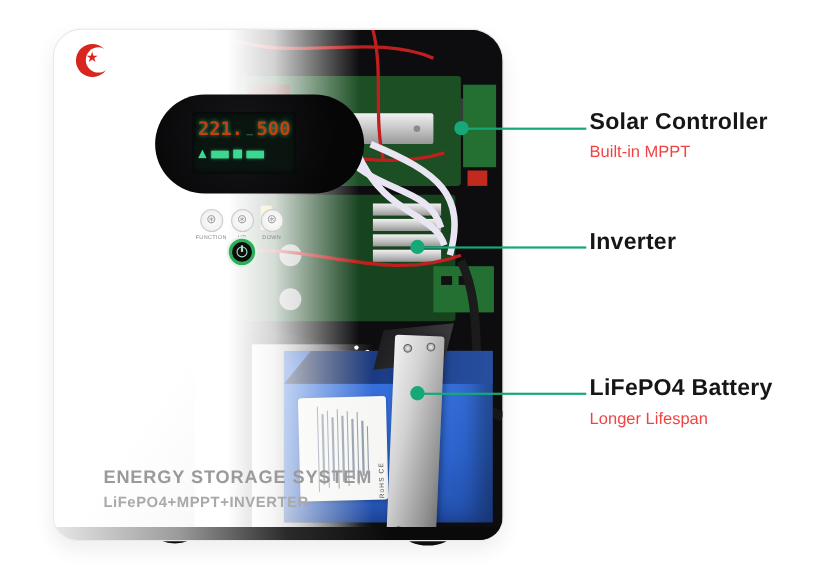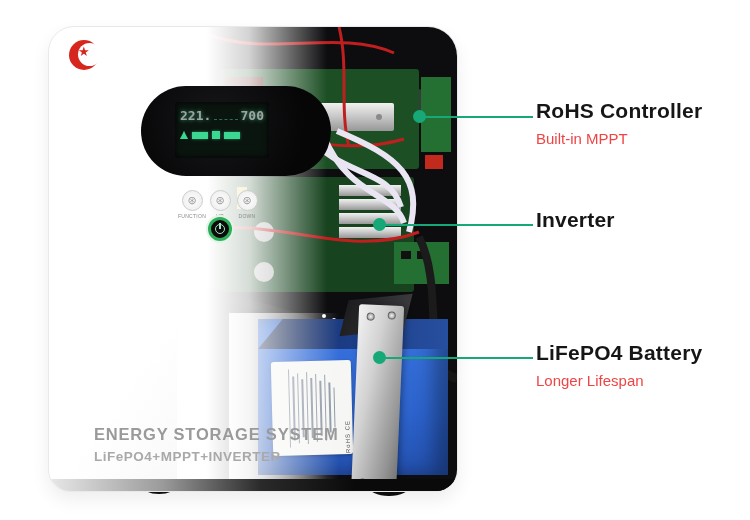--- a/index.html
+++ b/index.html
@@ -34,21 +34,21 @@
   .logo-name .accent{color:#d7261d;}
   .logo-name sup{font-size:8px;}
   .logo-tagline{font-size:6.5px;font-weight:700;letter-spacing:2.6px;color:#1f9d3a;margin-top:2px;padding-left:2px;}
 
   
   .display{position:absolute;left:92px;top:59px;width:190px;height:90px;z-index:4;
            background:radial-gradient(circle at 40% 40%,#17171a,#060607 70%);border-radius:46px;}
   .lcd{position:absolute;left:34px;top:16px;width:94px;height:56px;background:#0b1510;
        border-radius:3px;box-shadow:inset 0 0 6px #000;padding:6px 5px 0 5px;box-sizing:border-box;}
   .lcd-row{display:flex;justify-content:space-between;align-items:baseline;}
-  .lcd-val{font-family:"DejaVu Sans Mono",monospace;font-size:13px;font-weight:700;color:#a3a3a3;
+  .lcd-val{font-family:"DejaVu Sans Mono",monospace;font-size:17px;font-weight:700;color:#c2410c;
            text-shadow:0 0 4px rgba(90,255,175,0.55);}
   .lcd-sep{flex:1;height:1px;margin:0 3px;border-bottom:1px dashed #2d6e50;}
   .lcd-icons{display:flex;gap:4px;margin-top:8px;align-items:flex-end;}
   .lcd-icons i{display:block;width:8px;height:8px;background:#3bd892;box-shadow:0 0 3px rgba(80,255,170,.5);}
   .lcd-icons i.w{width:16px;height:7px;}
   .lcd-icons i.t{clip-path:polygon(0 100%,50% 0,100% 100%);}
 
   
   .ctrl{position:absolute;width:40px;display:flex;flex-direction:column;align-items:center;gap:2px;z-index:4;}
   .ctrl-1{left:123px;top:163px;} .ctrl-2{left:151px;top:163px;} .ctrl-3{left:178px;top:163px;}
@@ -164,21 +164,21 @@
       <div class="logo-mark">
         <span class="logo-star">★</span>
       </div>
     </div>
 
     <div class="display">
       <div class="lcd">
         <div class="lcd-row">
           <span class="lcd-val">221.</span>
           <span class="lcd-sep"></span>
-          <span class="lcd-val">700</span>
+          <span class="lcd-val">500</span>
         </div>
         <div class="lcd-icons">
           <i class="t"></i>
             <i class="w"></i>
             <i></i>
             <i class="w"></i>
         </div>
       </div>
     </div>
 
@@ -228,21 +228,21 @@
       <div class="front-subtitle">LiFePO4+MPPT+INVERTER</div>
     </div>
 
     <div class="base"></div>
   </div>
 
   <div class="callout callout-1">
     <span class="callout-dot"></span>
     <span class="callout-line"></span>
     <div class="callout-text">
-      <div class="callout-title">RoHS Controller</div>
+      <div class="callout-title">Solar Controller</div>
       <div class="callout-sub">Built-in MPPT</div>
     </div>
   </div>
 
   <div class="callout callout-2">
     <span class="callout-dot"></span>
     <span class="callout-line"></span>
     <div class="callout-text">
       <div class="callout-title">Inverter</div>
     </div>

